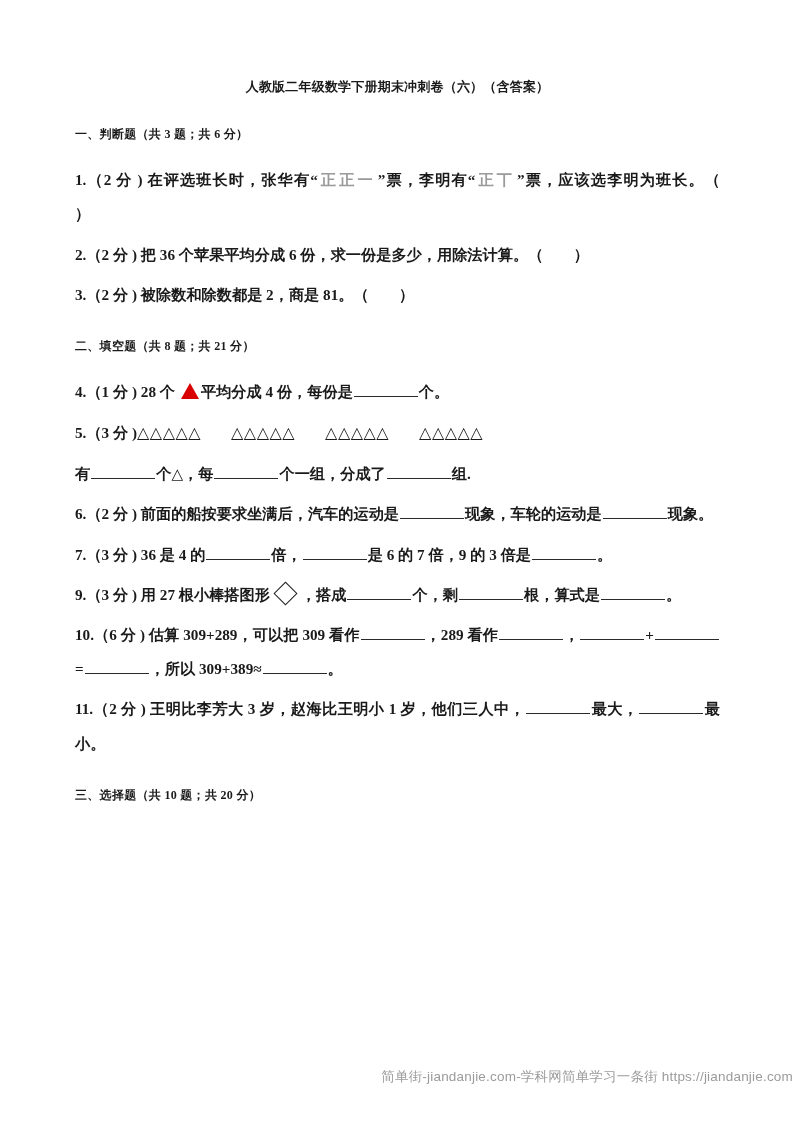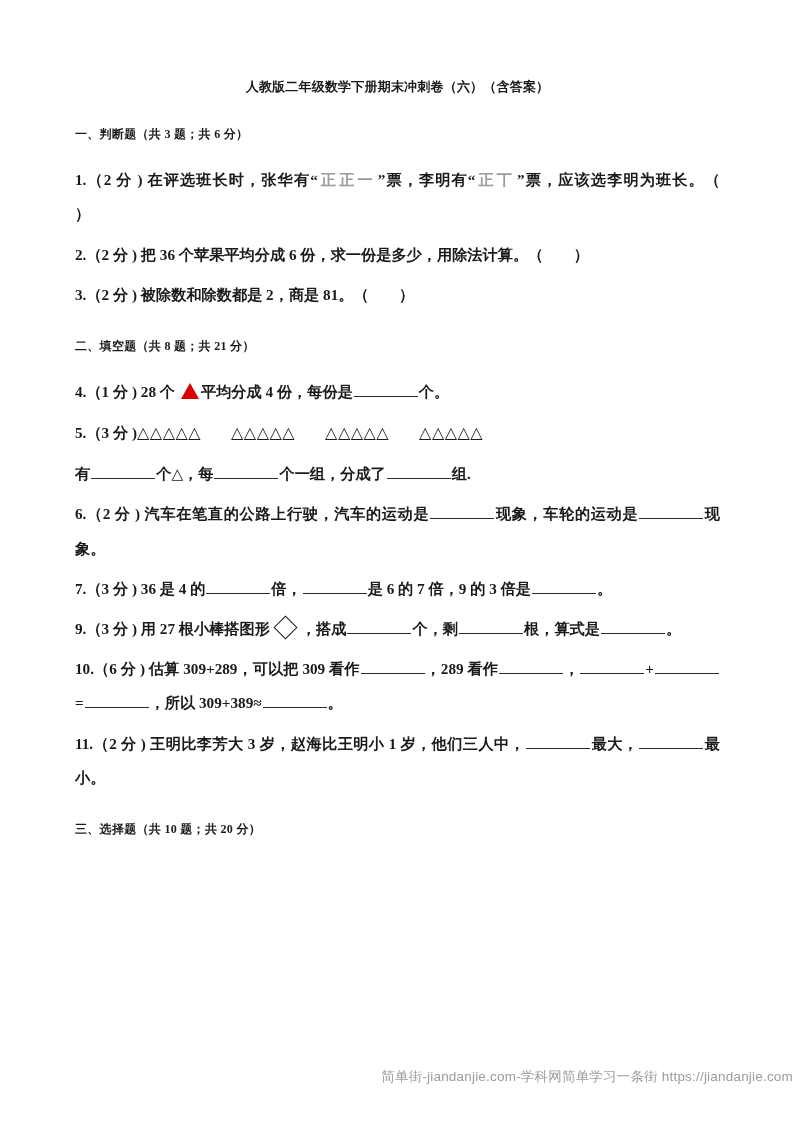--- a/index.html
+++ b/index.html
@@ -152,21 +152,21 @@
 
     <p class="q">
       <span class="q-num">5.</span><span class="pts">（3 分 )</span><span class="tri-group">△△△△△</span><span class="tri-gap"></span><span class="tri-group">△△△△△</span><span class="tri-gap"></span><span class="tri-group">△△△△△</span><span class="tri-gap"></span><span class="tri-group">△△△△△</span>
     </p>
     <p class="q">
       <span>有</span><span class="blank w2"></span><span>个△，每</span><span class="blank w2"></span><span>个一组，分成了</span><span class="blank w2"></span><span>组.</span>
     </p>
 
     <p class="q">
       <span class="q-num">6.</span><span class="pts">（2 分 )</span>
-      <span>汽车在笔直的公路上行驶，汽车的运动是</span><span class="blank w2"></span><span>现象，车轮的运动是</span><span class="blank w2"></span><span>现象。</span>
+      <span>前面的船按要求坐满后，汽车的运动是</span><span class="blank w2"></span><span>现象，车轮的运动是</span><span class="blank w2"></span><span>现象。</span>
     </p>
 
     <p class="q">
       <span class="q-num">7.</span><span class="pts">（3 分 )</span>
       <span>36 是 4 的</span><span class="blank w2"></span><span>倍，</span><span class="blank w2"></span><span>是 6 的 7 倍，9 的 3 倍是</span><span class="blank w2"></span><span>。</span>
     </p>
 
 
     <p class="q">
       <span class="q-num">9.</span><span class="pts">（3 分 )</span>

